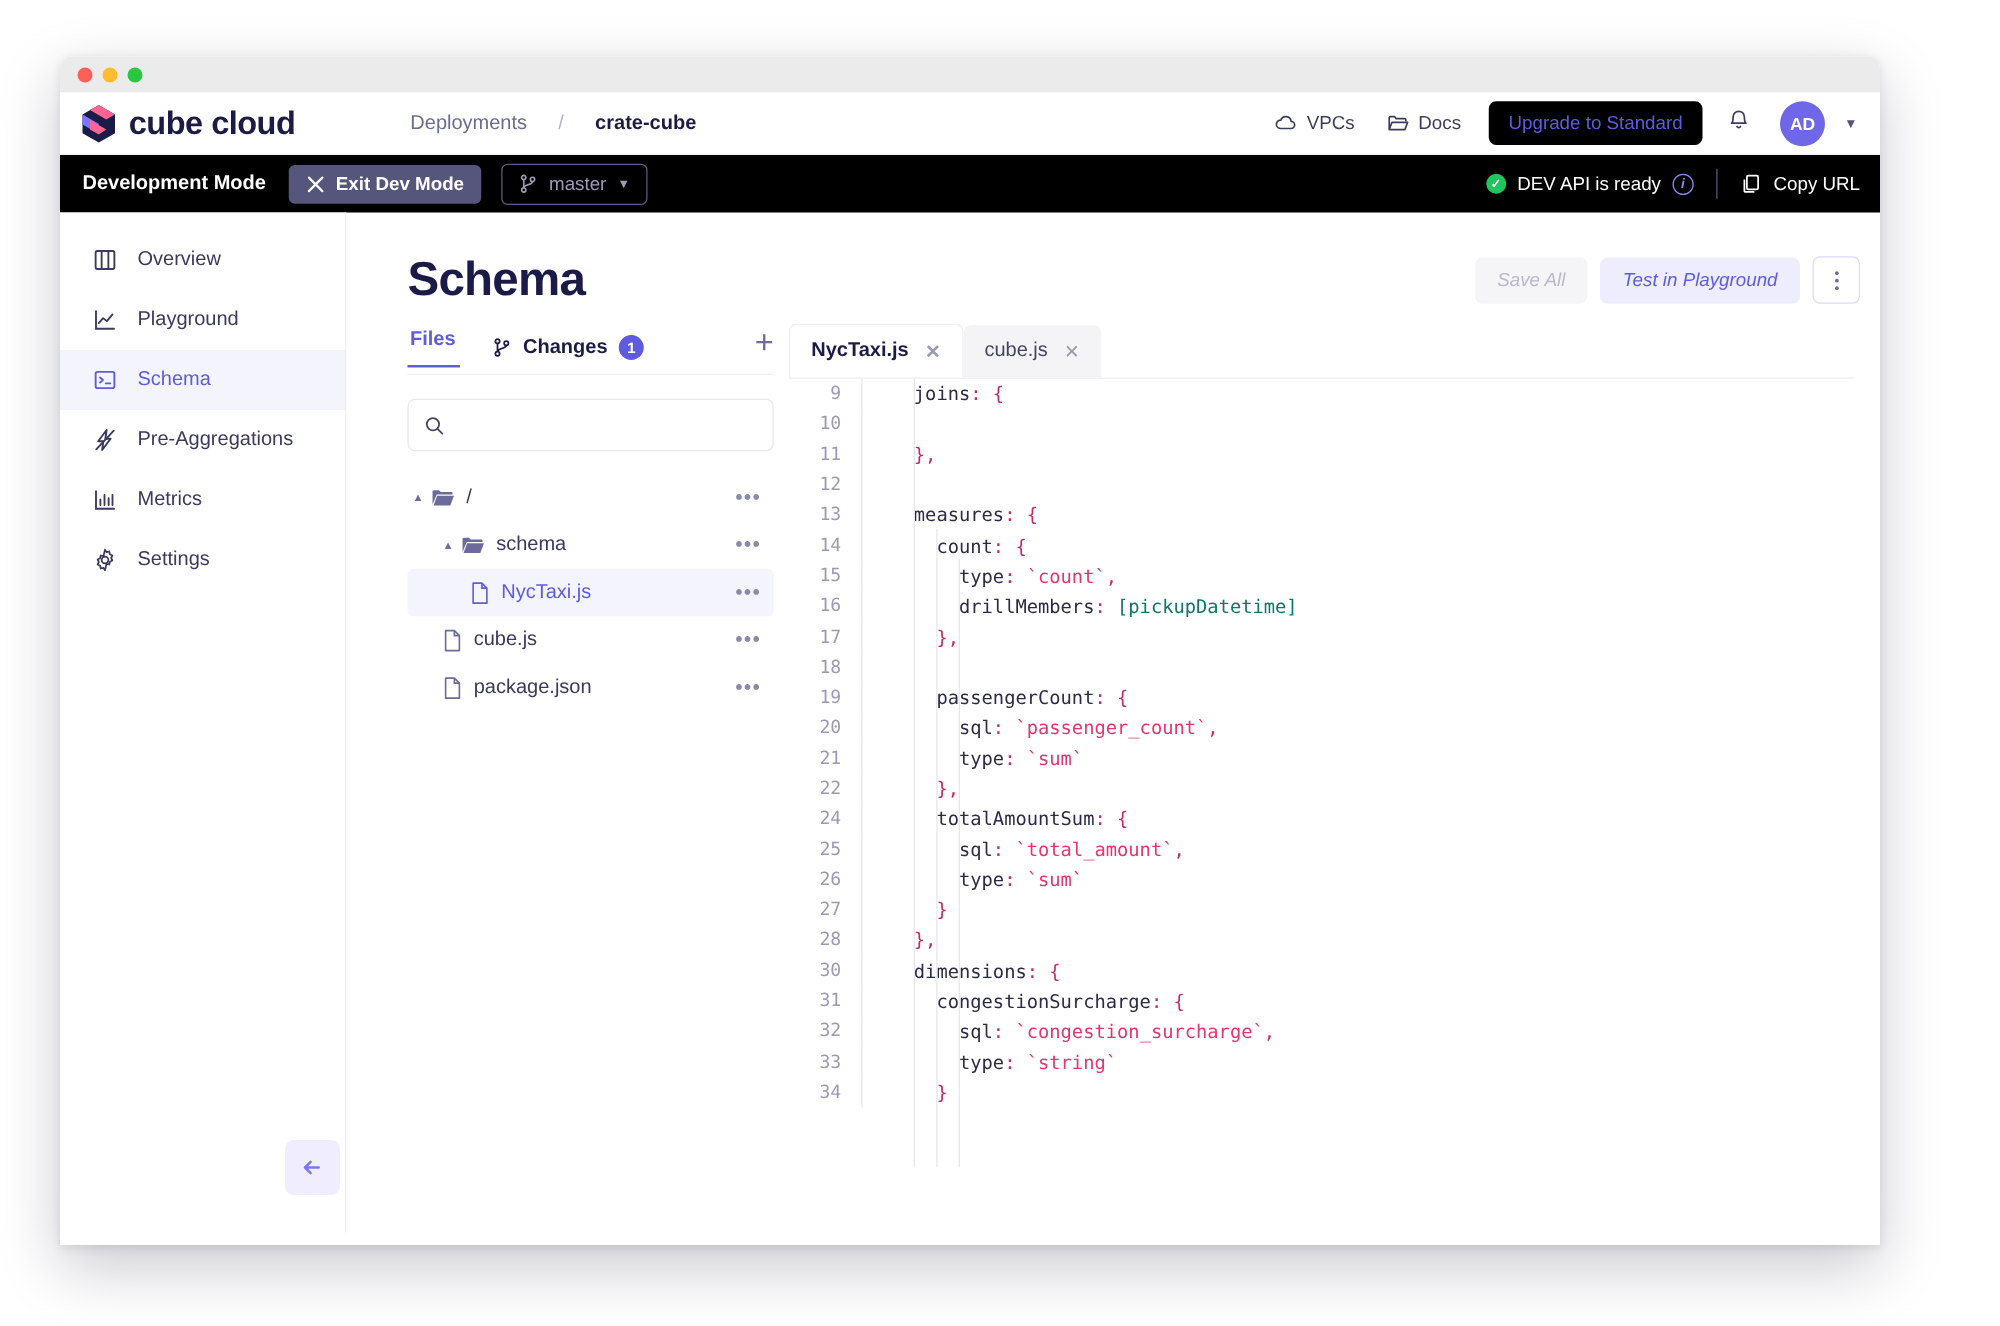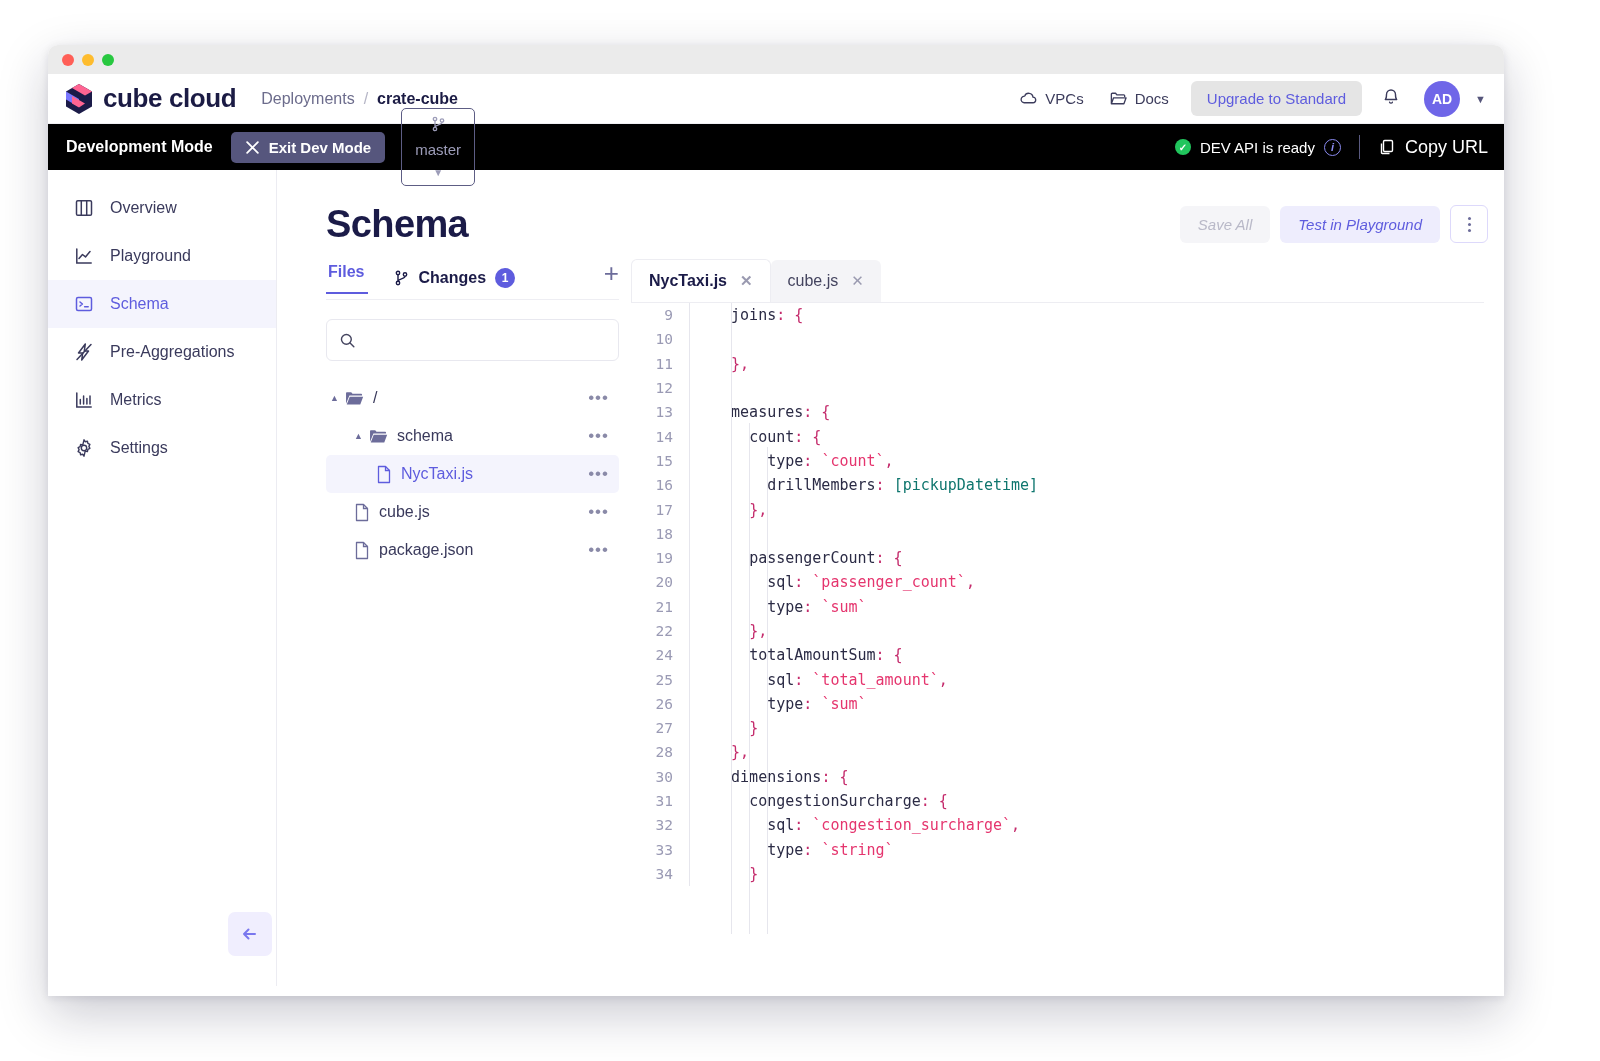--- a/index.html
+++ b/index.html
@@ -36,37 +36,37 @@
     padding: 0 18px 0 16px;
     border-bottom: 1px solid #f0f0f4;
   }
   #brand { display: flex; align-items: center; gap: 9px; }
   #brand-logo { width: 30px; height: 32px; display: block; }
   #brand-text {
     font-size: 26px; font-weight: 700; color: #1b1b44;
     letter-spacing: -0.4px;
   }
   #breadcrumb {
-    margin-left: 25px; display: flex; align-items: center; gap: 9px;
+    margin-left: 92px; display: flex; align-items: center; gap: 25px;
     font-size: 16px;
     text-align: center;
   }
   .crumb-link { color: #6c6c8c; }
   .crumb-sep { color: #b5b5c6; }
   .crumb-current { color: #1b1b44; font-weight: 700; }
 
   #top-actions {
     margin-left: auto; display: flex; align-items: center; gap: 7px;
   }
   .top-item {
     display: flex; align-items: center; gap: 7px;
     font-size: 15px; color: #3c3c5c; padding: 6px 9px; border-radius: 6px;
   }
   #upgrade-btn {
-    background: #e5e5e5; color: #5e5cde; font-size: 15px;
+    background: #000000; color: #5e5cde; font-size: 15px;
     padding: 9px 16px; border-radius: 6px; margin-left: 6px;
   }
   #bell-btn { padding: 6px 8px; margin-left: 4px; }
   #avatar {
     width: 36px; height: 36px; border-radius: 50%;
     background: #6f66e8; color: #fff; font-size: 14px; font-weight: 700;
     display: flex; align-items: center; justify-content: center;
     margin-left: 8px;
   }
   #avatar-caret { margin-left: 8px; color: #55557a; font-size: 11px; }
@@ -78,36 +78,36 @@
   }
   #dev-mode-label { font-size: 16px; font-weight: 700; }
   #exit-dev-btn {
     margin-left: 18px; background: #56567d; border-radius: 5px;
     padding: 7px 14px; font-size: 15px; font-weight: 700; color: #fff;
     display: flex; align-items: center; gap: 9px;
   }
   #branch-select {
     margin-left: 16px; border: 1px solid #5d5d84; border-radius: 5px;
     padding: 7px 13px; font-size: 15px; color: #9c9cb8;
-    display: flex; align-items: center; gap: 9px; flex-direction: column;
+    display: flex; align-items: center; gap: 9px;
   }
   #dev-right { margin-left: auto; display: flex; align-items: center; }
   #api-status { display: flex; align-items: center; gap: 9px; font-size: 15px; }
   .status-dot-ok {
     width: 16px; height: 16px; border-radius: 50%; background: #21c55d;
     display: flex; align-items: center; justify-content: center;
     color: #fff; font-size: 10px; font-weight: 700;
   }
   .info-circle {
     width: 17px; height: 17px; border-radius: 50%; border: 1.4px solid #8b8bf0;
     color: #8b8bf0; font-size: 11px; font-style: italic; font-weight: 700;
     display: flex; align-items: center; justify-content: center;
   }
   #dev-divider { width: 1px; height: 24px; background: #5a5a80; margin: 0 18px; }
-  #copy-url { display: flex; align-items: center; gap: 9px; font-size: 18px; }
+  #copy-url { display: flex; align-items: center; gap: 9px; font-size: 15px; }
 
   
   #body-row { display: flex; height: 816px; }
 
   
   #sidebar {
     width: 229px; border-right: 1px solid #ececf2;
     padding-top: 14px; position: relative; background: #fff;
   }
   .nav-item {

